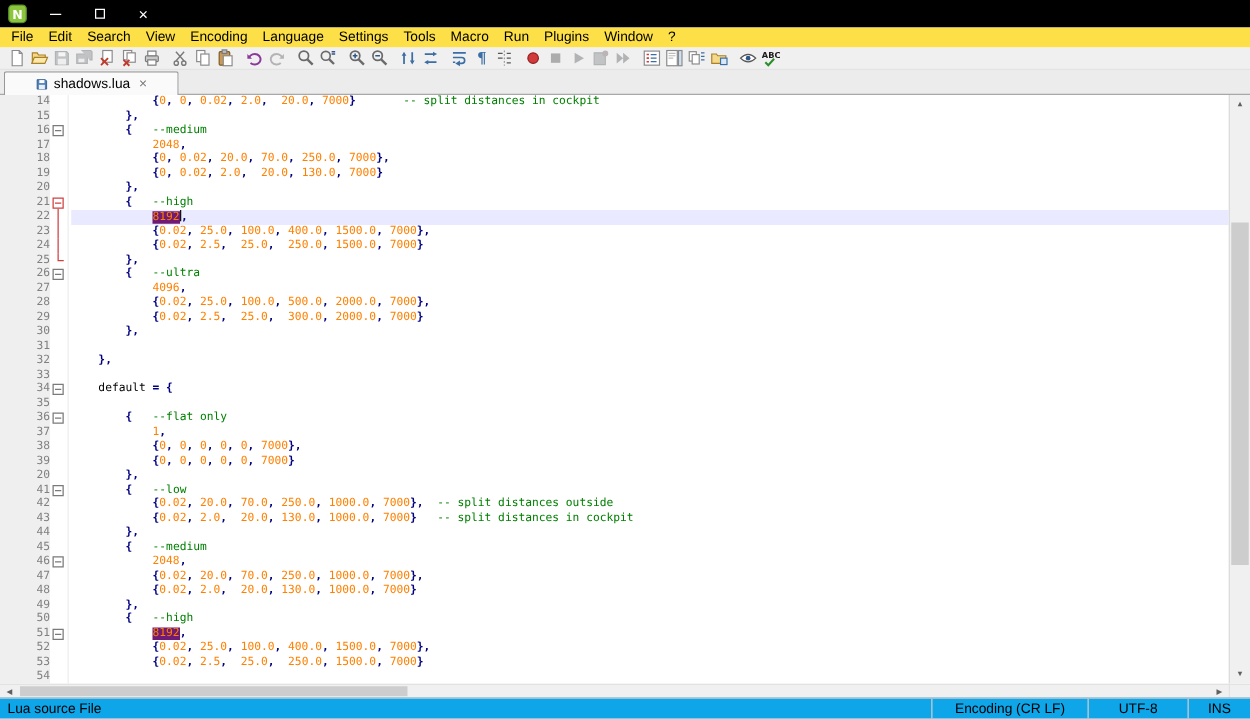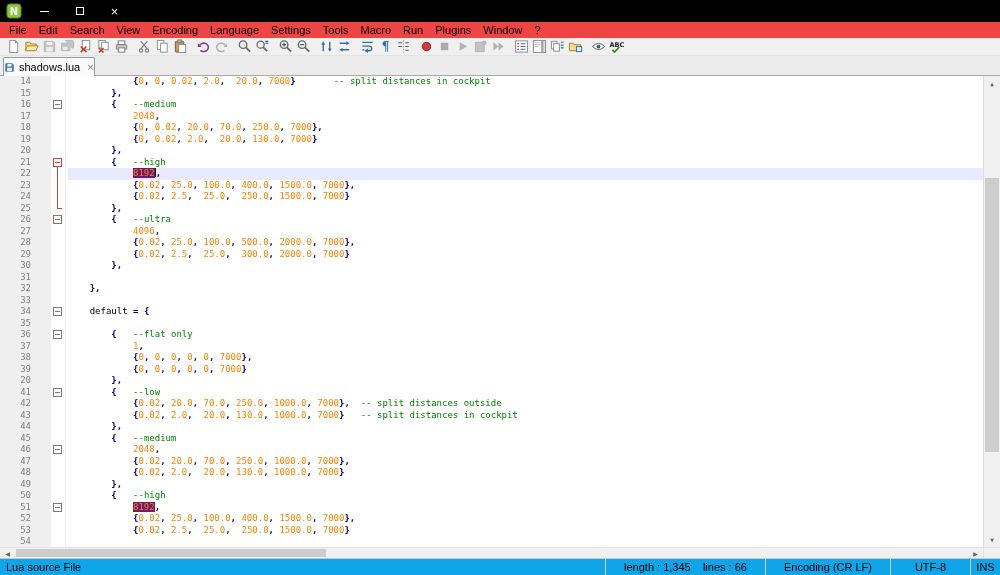--- a/index.html
+++ b/index.html
@@ -10,42 +10,42 @@
   
   .titlebar{height:22px;background:#000;color:#fff;display:flex;align-items:center;flex:none}
   .app-icon{width:16px;height:16px;margin:0 5px 0 6px;flex:none}
   .app-icon svg{width:16px;height:16px;display:block}
   .title-text{flex:1;font-size:11px;white-space:nowrap;overflow:hidden;color:#fff}
   .win-btn{width:35px;height:22px;flex:none;display:flex;align-items:center;justify-content:center;color:#fff;font-size:13px}
   .glyph-min{width:9px;height:1px;background:#fff}
   .glyph-max{width:8px;height:8px;border:1px solid #fff}
 
   
-  .menubar{height:16px;background:#ef4444;display:flex;align-items:center;padding-left:3px;flex:none}
+  .menubar{height:16px;background:#fde047;display:flex;align-items:center;padding-left:3px;flex:none}
   .menu-item{padding:0 6px;font-size:11px;line-height:16px}
 
   
   .toolbar{height:18px;background:#f0f0f0;display:flex;align-items:center;padding-left:4px;flex:none;border-bottom:1px solid #e3e3e3}
   .tb{width:18px;height:17px;display:flex;align-items:center;justify-content:center;flex:none}
   .tb svg{width:15px;height:15px;display:block}
   .tb.disabled{opacity:.38;filter:grayscale(.9)}
   .tb-sep{width:5px;height:17px;flex:none}
 
   
   .tabbar{height:20px;background:#ececec;display:flex;align-items:flex-end;padding-left:3px;flex:none;border-bottom:1px solid #a8a8a8}
-  .tab{height:19px;display:flex;align-items:center;padding:0 0;background:#fafafa;
+  .tab{height:19px;display:flex;align-items:center;padding:0 24px;background:#fafafa;
     border:1px solid #989898;border-bottom:none;border-radius:2px 2px 0 0;margin-bottom:-1px}
   .tab-icon svg{width:11px;height:11px;display:block;margin-right:4px}
   .tab-label{font-size:11px}
   .tab-close{margin-left:7px;color:#777;font-size:11px;line-height:11px}
 
   
   .editor{flex:1;display:flex;background:#fff;overflow:hidden;
     font-family:"DejaVu Sans Mono","Liberation Mono",monospace;font-size:9px;line-height:11.5px}
-  .gutter{width:51px;flex:none;background:#efefef;color:#808080;text-align:right;padding-right:20px;overflow:hidden}
+  .gutter{width:40px;flex:none;background:#efefef;color:#808080;text-align:right;padding-right:0;overflow:hidden}
   .gnum{height:11.5px;line-height:11.5px}
   .fold-margin{width:15px;flex:none;background:#fff;border-right:1px solid #ededed;overflow:hidden}
   .fcell{position:relative;height:11.5px}
   .fbox{position:absolute;left:2px;top:50%;margin-top:-4.5px;width:9px;height:9px;background:#fff;border:1px solid #7a7a7a}
   .fbox::after{content:'';position:absolute;left:1px;right:1px;top:50%;margin-top:-0.5px;height:1px;background:#7a7a7a}
   .fbox.active{border-color:#cf4040}
   .fbox.active::after{background:#cf4040}
   .fline{position:absolute;left:6px;top:0;height:100%;width:1px;background:#cf4040}
   .fline.start{top:65%;height:35%}
   .fline.end{height:50%}
@@ -69,21 +69,21 @@
   .hscroll{flex:1;position:relative}
   .hs-arrow{position:absolute;top:0;width:15px;height:10px;display:flex;align-items:center;justify-content:center;color:#606060;font-size:6px}
   .hs-arrow.left{left:0}.hs-arrow.right{right:0}
   .hs-thumb{position:absolute;left:16px;top:1px;height:8px;width:310px;background:#cdcdcd}
   .scroll-corner{width:17px;flex:none;background:#f0f0f0;border-left:1px solid #e2e2e2}
 
   
   .statusbar{height:17px;flex:none;background:#0ea5e9;border-top:1px solid #c8c8c8;display:flex;align-items:stretch;font-size:11px}
   .sb-seg{display:flex;align-items:center;justify-content:center;border-left:1px solid #cdcdcd;white-space:pre;padding:0 4px;overflow:hidden}
   .sb-doctype{flex:1;justify-content:flex-start;border-left:none;padding-left:6px}
-  .sb-length{width:160px}.sb-pos{width:155px}.sb-eol{width:125px}.sb-enc{width:80px}.sb-ins{width:30px}
+  .sb-length{width:160px}.sb-pos{width:155px}.sb-eol{width:125px}.sb-enc{width:80px}.sb-ins{width:50px}
 </style>
 </head>
 <body>
 
 <div class="window">
 
   <div class="titlebar">
     <span class="app-icon">
       <svg viewBox="0 0 16 16">
           <rect x="1" y="1" width="14" height="14" rx="3" fill="#8cc63f" stroke="#5a8f2a"></rect>
@@ -507,19 +507,18 @@
     <div class="hscroll">
       <div class="hs-arrow left">◀</div>
       <div class="hs-thumb"></div>
       <div class="hs-arrow right">▶</div>
     </div>
     <div class="scroll-corner"></div>
   </div>
 
   <div class="statusbar">
     <div class="sb-seg sb-doctype">Lua source File</div>
-    <div class="sb-seg sb-length">length : 1,345    lines : 66</div>
     <div class="sb-seg sb-eol">Encoding (CR LF)</div>
     <div class="sb-seg sb-enc">UTF-8</div>
     <div class="sb-seg sb-ins">INS</div>
   </div>
 
 </div>
 
 </body></html>

